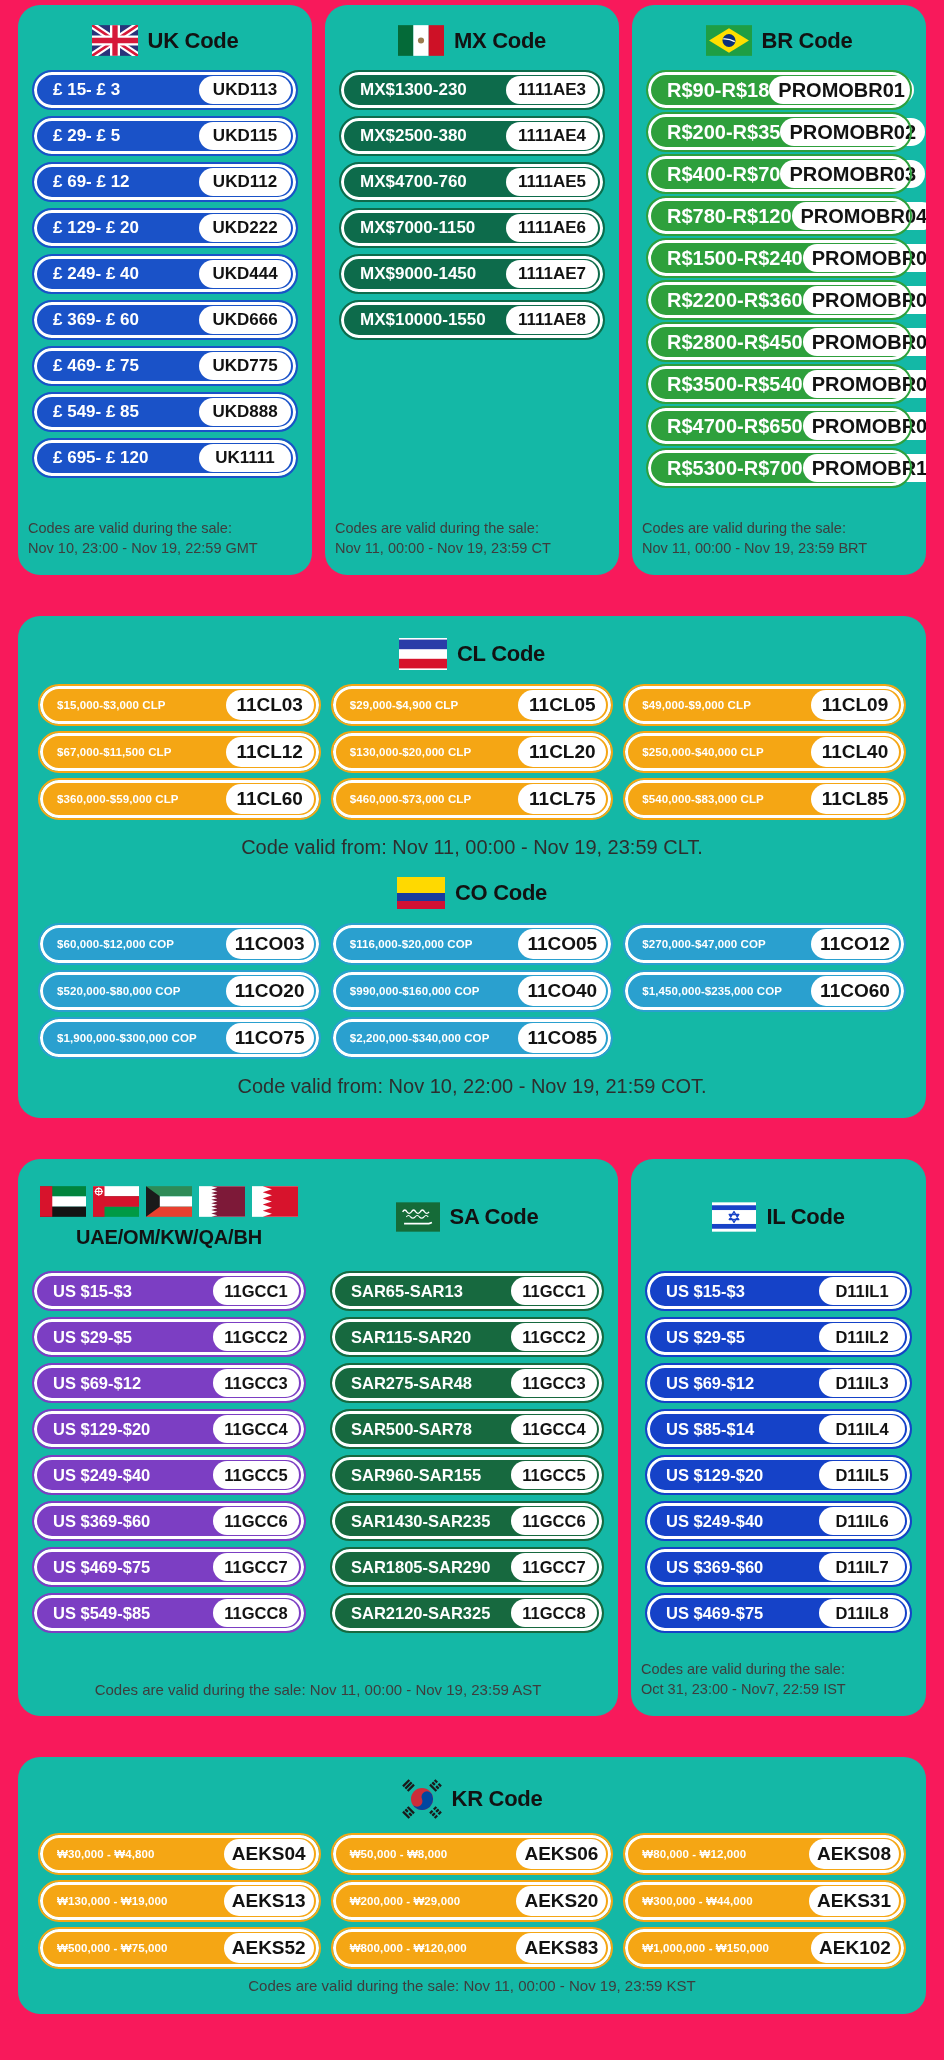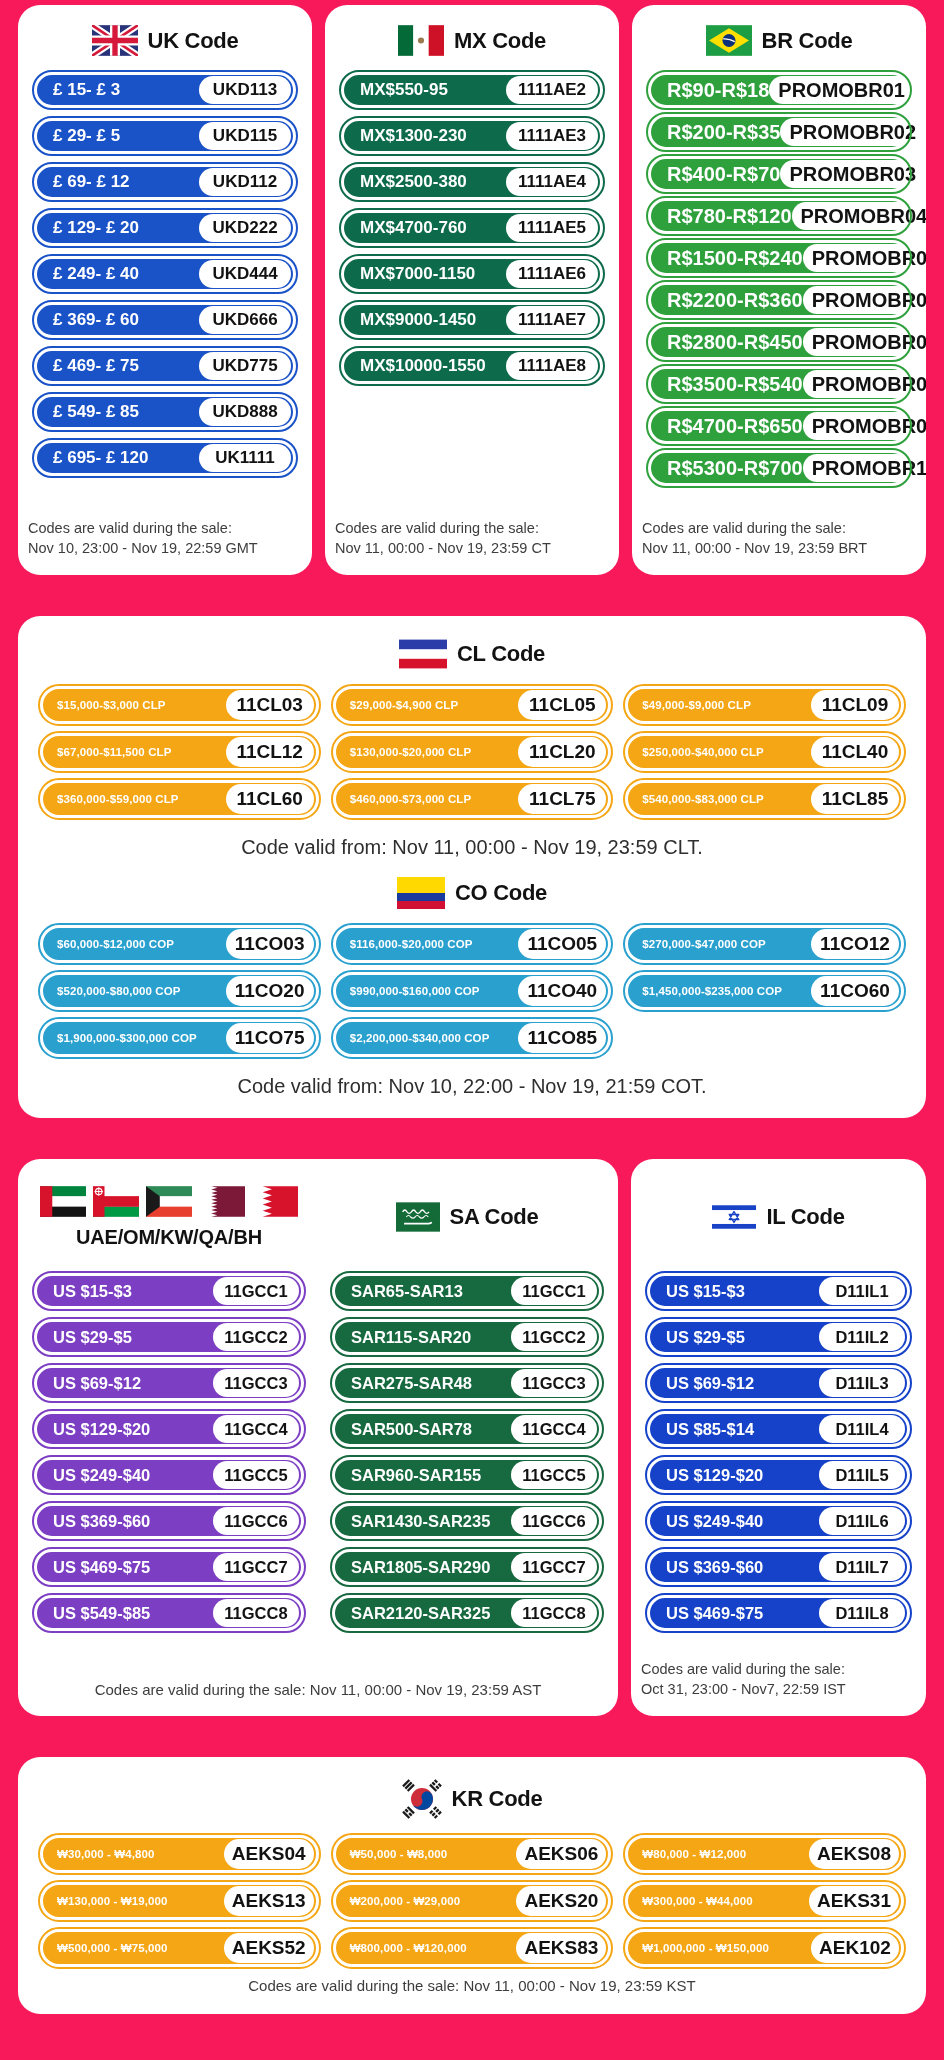--- a/index.html
+++ b/index.html
@@ -7,21 +7,21 @@
   html, body { margin: 0; padding: 0; }
   body {
     width: 944px; min-height: 2060px;
     font-family: "Liberation Sans", sans-serif;
     background: #F8195B;
   }
   .page { padding: 5px 18px 10px; display: flex; flex-direction: column; gap: 41px; }
   .row1 { display: grid; grid-template-columns: repeat(3, 1fr); gap: 13px; height: 570px; }
   .row3 { display: grid; grid-template-columns: 600px 1fr; gap: 13px; height: 557px; }
   .card {
-    background: #ffffff; border-radius: 22px; padding: 14px 10px;
+    background: #14b8a6; border-radius: 22px; padding: 14px 10px;
     display: flex; flex-direction: column; overflow: hidden;
   }
   .card.wide { padding: 16px 12px; }
   .card-header { display: flex; align-items: center; justify-content: center; gap: 10px; margin: 6px 0 14px; flex: none; }
   .card-title { font-size: 22px; font-weight: bold; color: #121212; letter-spacing: -0.3px; white-space: nowrap; }
   .flag { flex: none; display: inline-flex; }
   .rows { display: flex; flex-direction: column; gap: 6px; padding: 0 4px; }
   .rows.tight { gap: 2px; }
   .pill {
     height: 30px; background: var(--accent, #888);
@@ -230,24 +230,20 @@
         <span class="flag">
           <svg width="46" height="31" viewBox="0 0 60 40">
               <use href="#f-mx"></use>
             </svg>
           </span>
         <span class="card-title">MX Code</span>
       </div>
       <div class="rows">
 
 
-          <div class="pill">
-            <span class="amount">MX$550-95</span>
-            <span class="code-badge">1111AE2</span>
-          </div>
 
           <div class="pill">
             <span class="amount">MX$1300-230</span>
             <span class="code-badge">1111AE3</span>
           </div>
 
           <div class="pill">
             <span class="amount">MX$2500-380</span>
             <span class="code-badge">1111AE4</span>
           </div>

